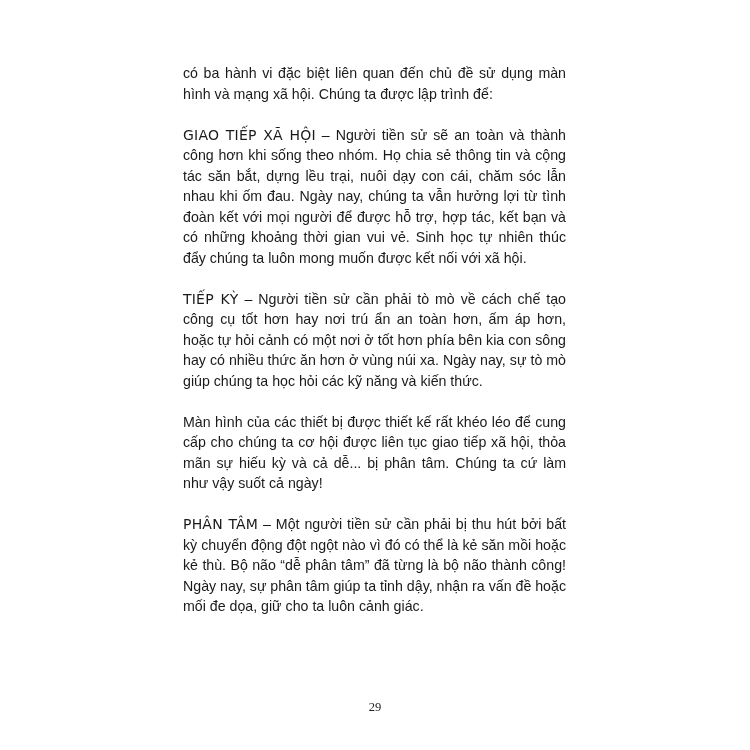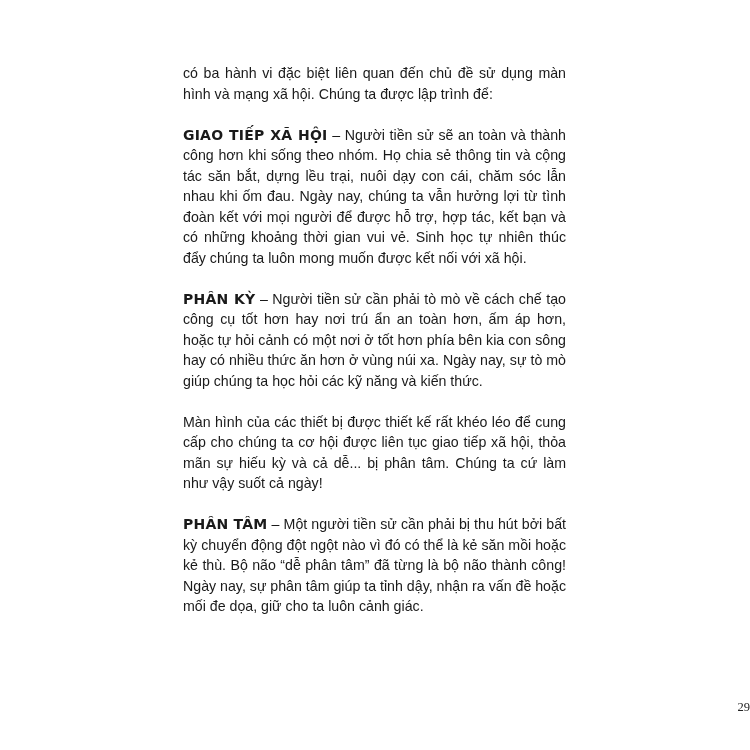--- a/index.html
+++ b/index.html
@@ -7,36 +7,36 @@
     .page { position: absolute; left: 0; top: 0; width: 750px; height: 670px; background: #ffffff; }
     .col {
       position: absolute; left: 183px; top: 63px; width: 383px;
       font-family: "Liberation Sans", sans-serif;
       font-size: 14.2px; line-height: 20.5px; color: #1a1a1a;
       text-align: justify;
     }
     .col p { margin: 0; }
     .gap { margin-top: 20.5px !important; }
     .indent { text-indent: 14px; }
-    .head { font-family: "DejaVu Sans", sans-serif; font-weight: bold; font-size: 14px; letter-spacing: 0.2px; }
+    .head { font-family: "DejaVu Sans", sans-serif; font-weight: normal; font-size: 14px; letter-spacing: 0.2px; }
     .pagenum {
-      position: absolute; left: 0; width: 750px; top: 700px; text-align: right;
+      position: absolute; left: 0; width: 750px; top: 700px; text-align: center;
       font-family: "Liberation Serif", serif; font-size: 12.5px; color: #222;
     }
   </style>
 </head>
 <body>
 
 <div class="page">
   <div class="col">
     <p>có ba hành vi đặc biệt liên quan đến chủ đề sử dụng màn hình và mạng xã hội. Chúng ta được lập trình để:</p>
 
     <p class="gap"><span class="head">GIAO TIẾP XÃ HỘI</span><span> – Người tiền sử sẽ an toàn và thành công hơn khi sống theo nhóm. Họ chia sẻ thông tin và cộng tác săn bắt, dựng lều trại, nuôi dạy con cái, chăm sóc lẫn nhau khi ốm đau. Ngày nay, chúng ta vẫn hưởng lợi từ tình đoàn kết với mọi người để được hỗ trợ, hợp tác, kết bạn và có những khoảng thời gian vui vẻ. Sinh học tự nhiên thúc đẩy chúng ta luôn mong muốn được kết nối với xã hội.</span></p>
 
-    <p class="gap"><span class="head">PHÂN KỲ</span><span> – Người tiền sử cần phải tò mò về cách chế tạo công cụ tốt hơn hay nơi trú ẩn an toàn hơn, ấm áp hơn, hoặc tự hỏi cảnh có một nơi ở tốt hơn phía bên kia con sông hay có nhiều thức ăn hơn ở vùng núi xa. Ngày nay, sự tò mò giúp chúng ta học hỏi các kỹ năng và kiến thức.</span></p>
+    <p class="gap"><span class="head">TIẾP KỲ</span><span> – Người tiền sử cần phải tò mò về cách chế tạo công cụ tốt hơn hay nơi trú ẩn an toàn hơn, ấm áp hơn, hoặc tự hỏi cảnh có một nơi ở tốt hơn phía bên kia con sông hay có nhiều thức ăn hơn ở vùng núi xa. Ngày nay, sự tò mò giúp chúng ta học hỏi các kỹ năng và kiến thức.</span></p>
 
     <p class="gap">Màn hình của các thiết bị được thiết kế rất khéo léo để cung cấp cho chúng ta cơ hội được liên tục giao tiếp xã hội, thỏa mãn sự hiếu kỳ và cả dễ... bị phân tâm. Chúng ta cứ làm như vậy suốt cả ngày!</p>
 
     <p class="gap"><span class="head">PHÂN TÂM</span><span> – Một người tiền sử cần phải bị thu hút bởi bất kỳ chuyển động đột ngột nào vì đó có thể là kẻ săn mồi hoặc kẻ thù. Bộ não “dễ phân tâm” đã từng là bộ não thành công! Ngày nay, sự phân tâm giúp ta tỉnh dậy, nhận ra vấn đề hoặc mối đe dọa, giữ cho ta luôn cảnh giác.</span></p>
 
   </div>
 
   <div class="pagenum">29</div>
 </div>
 

